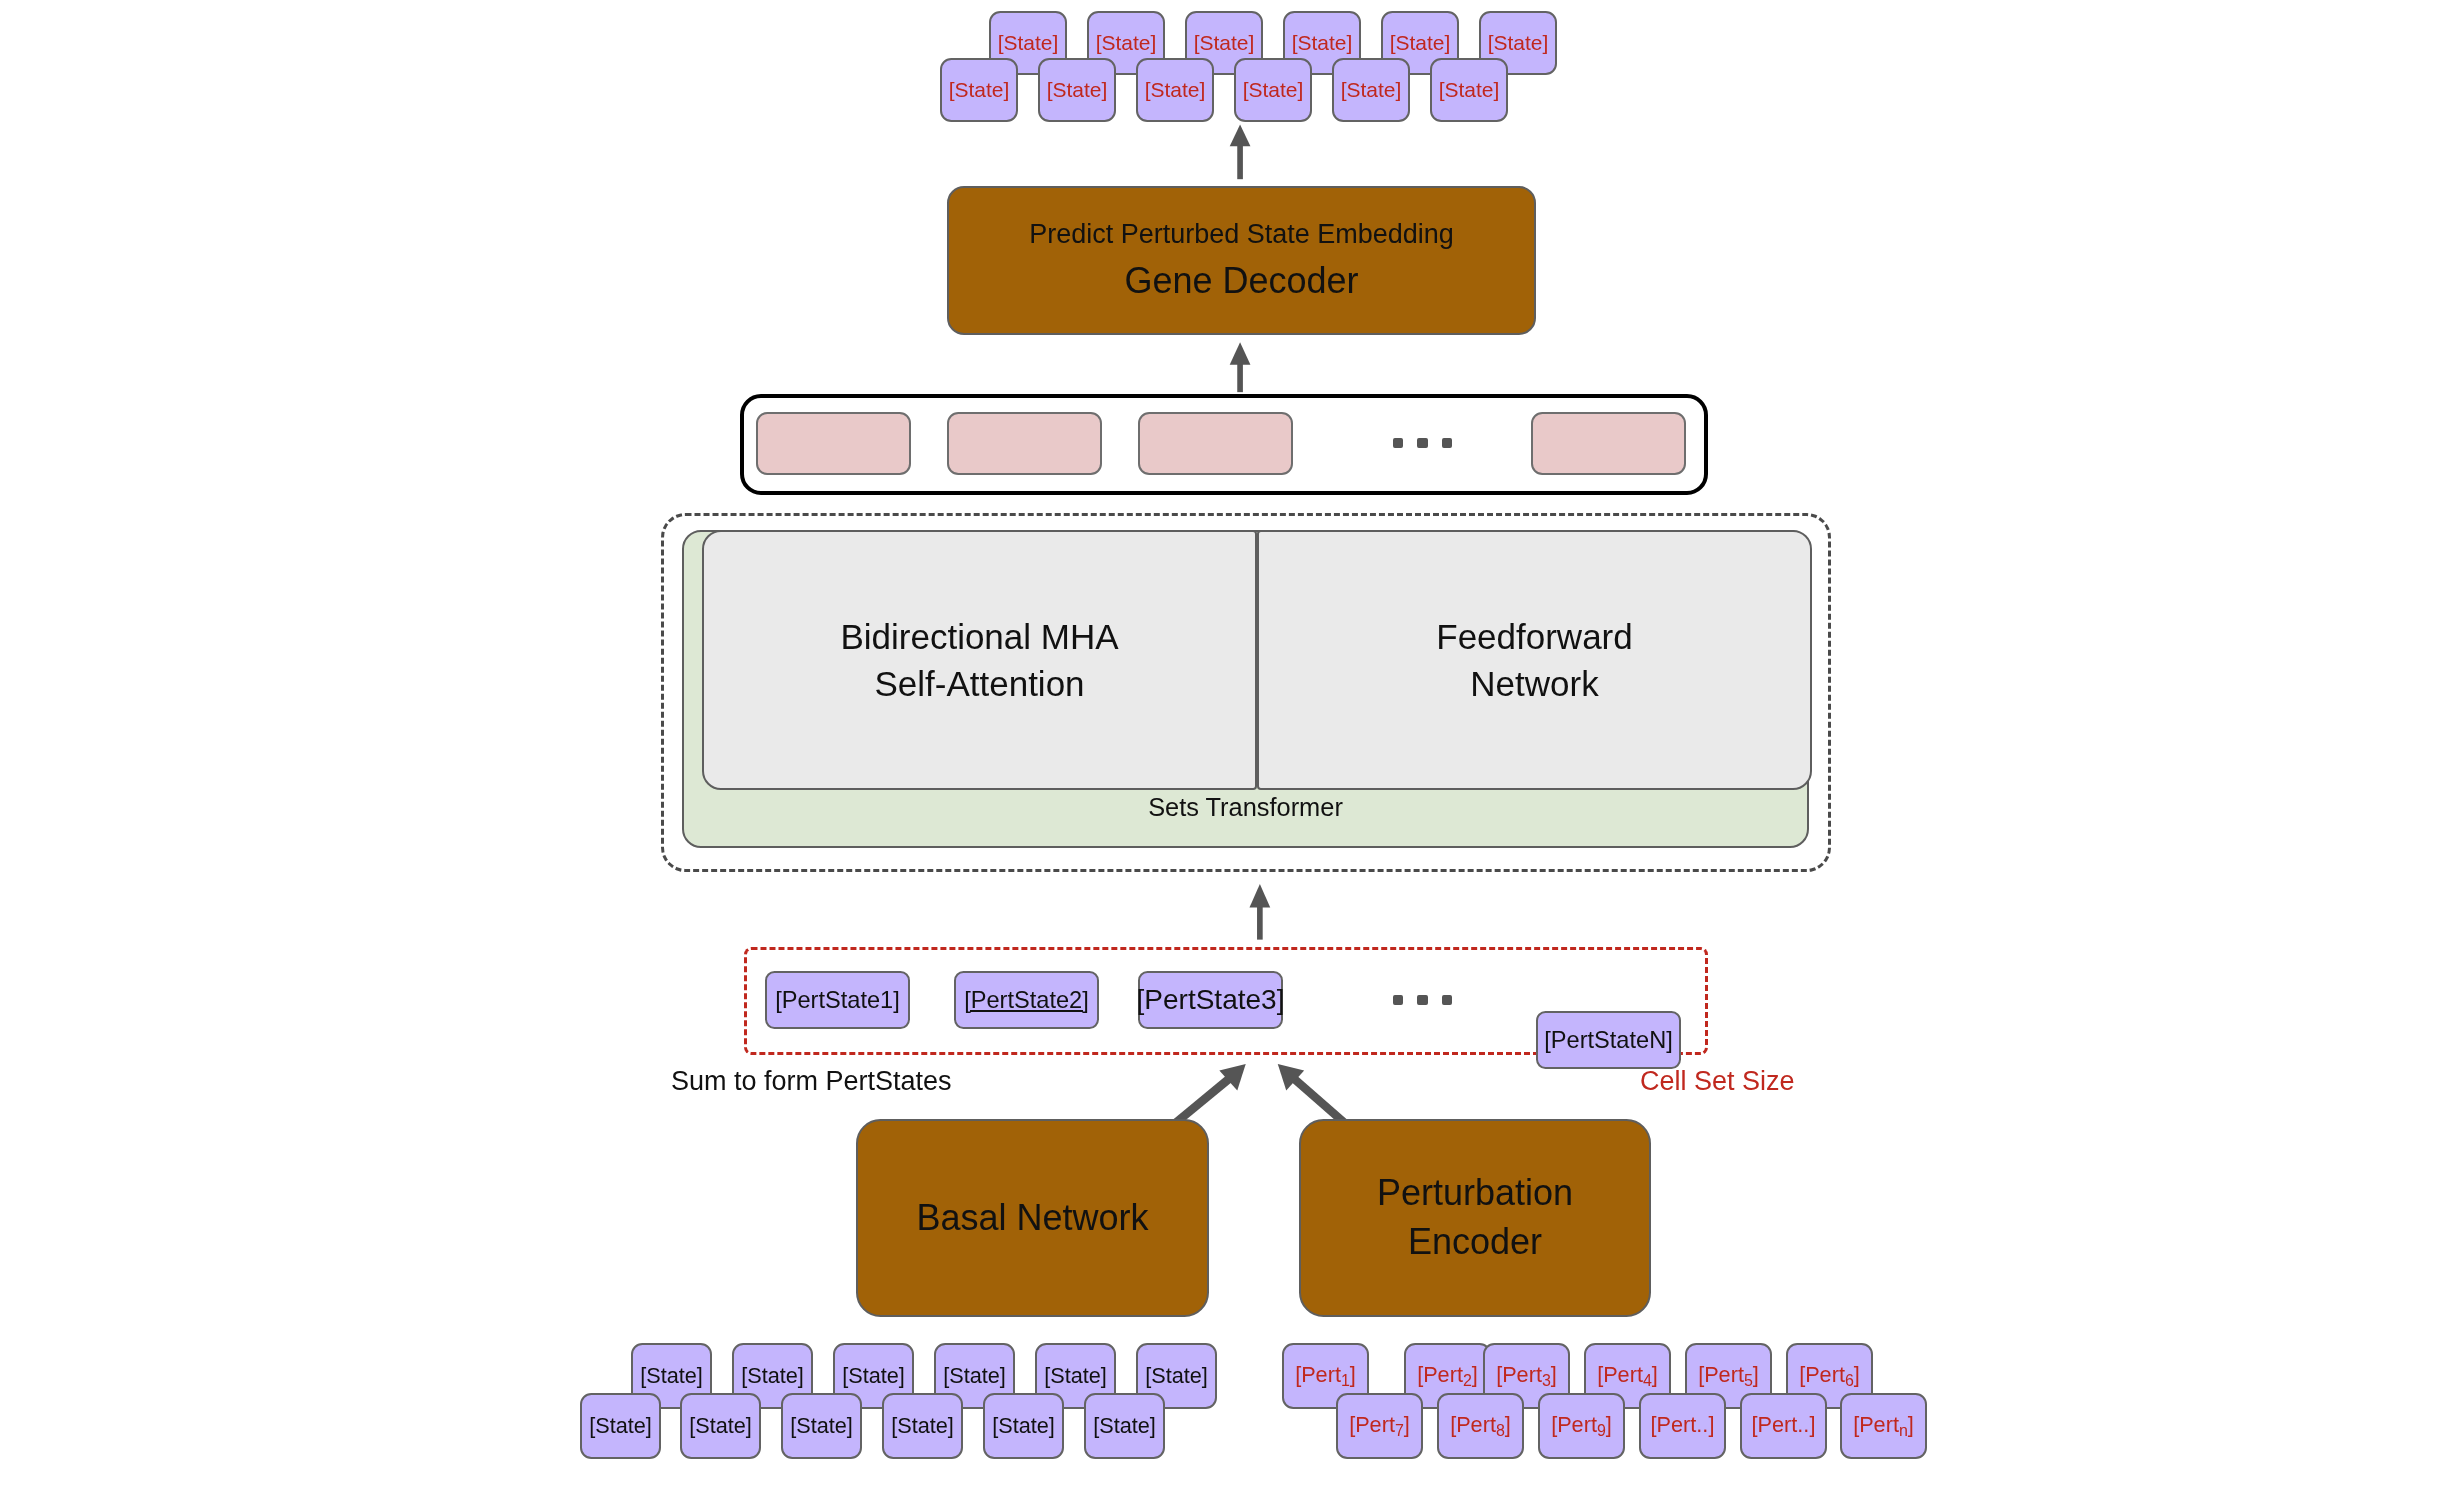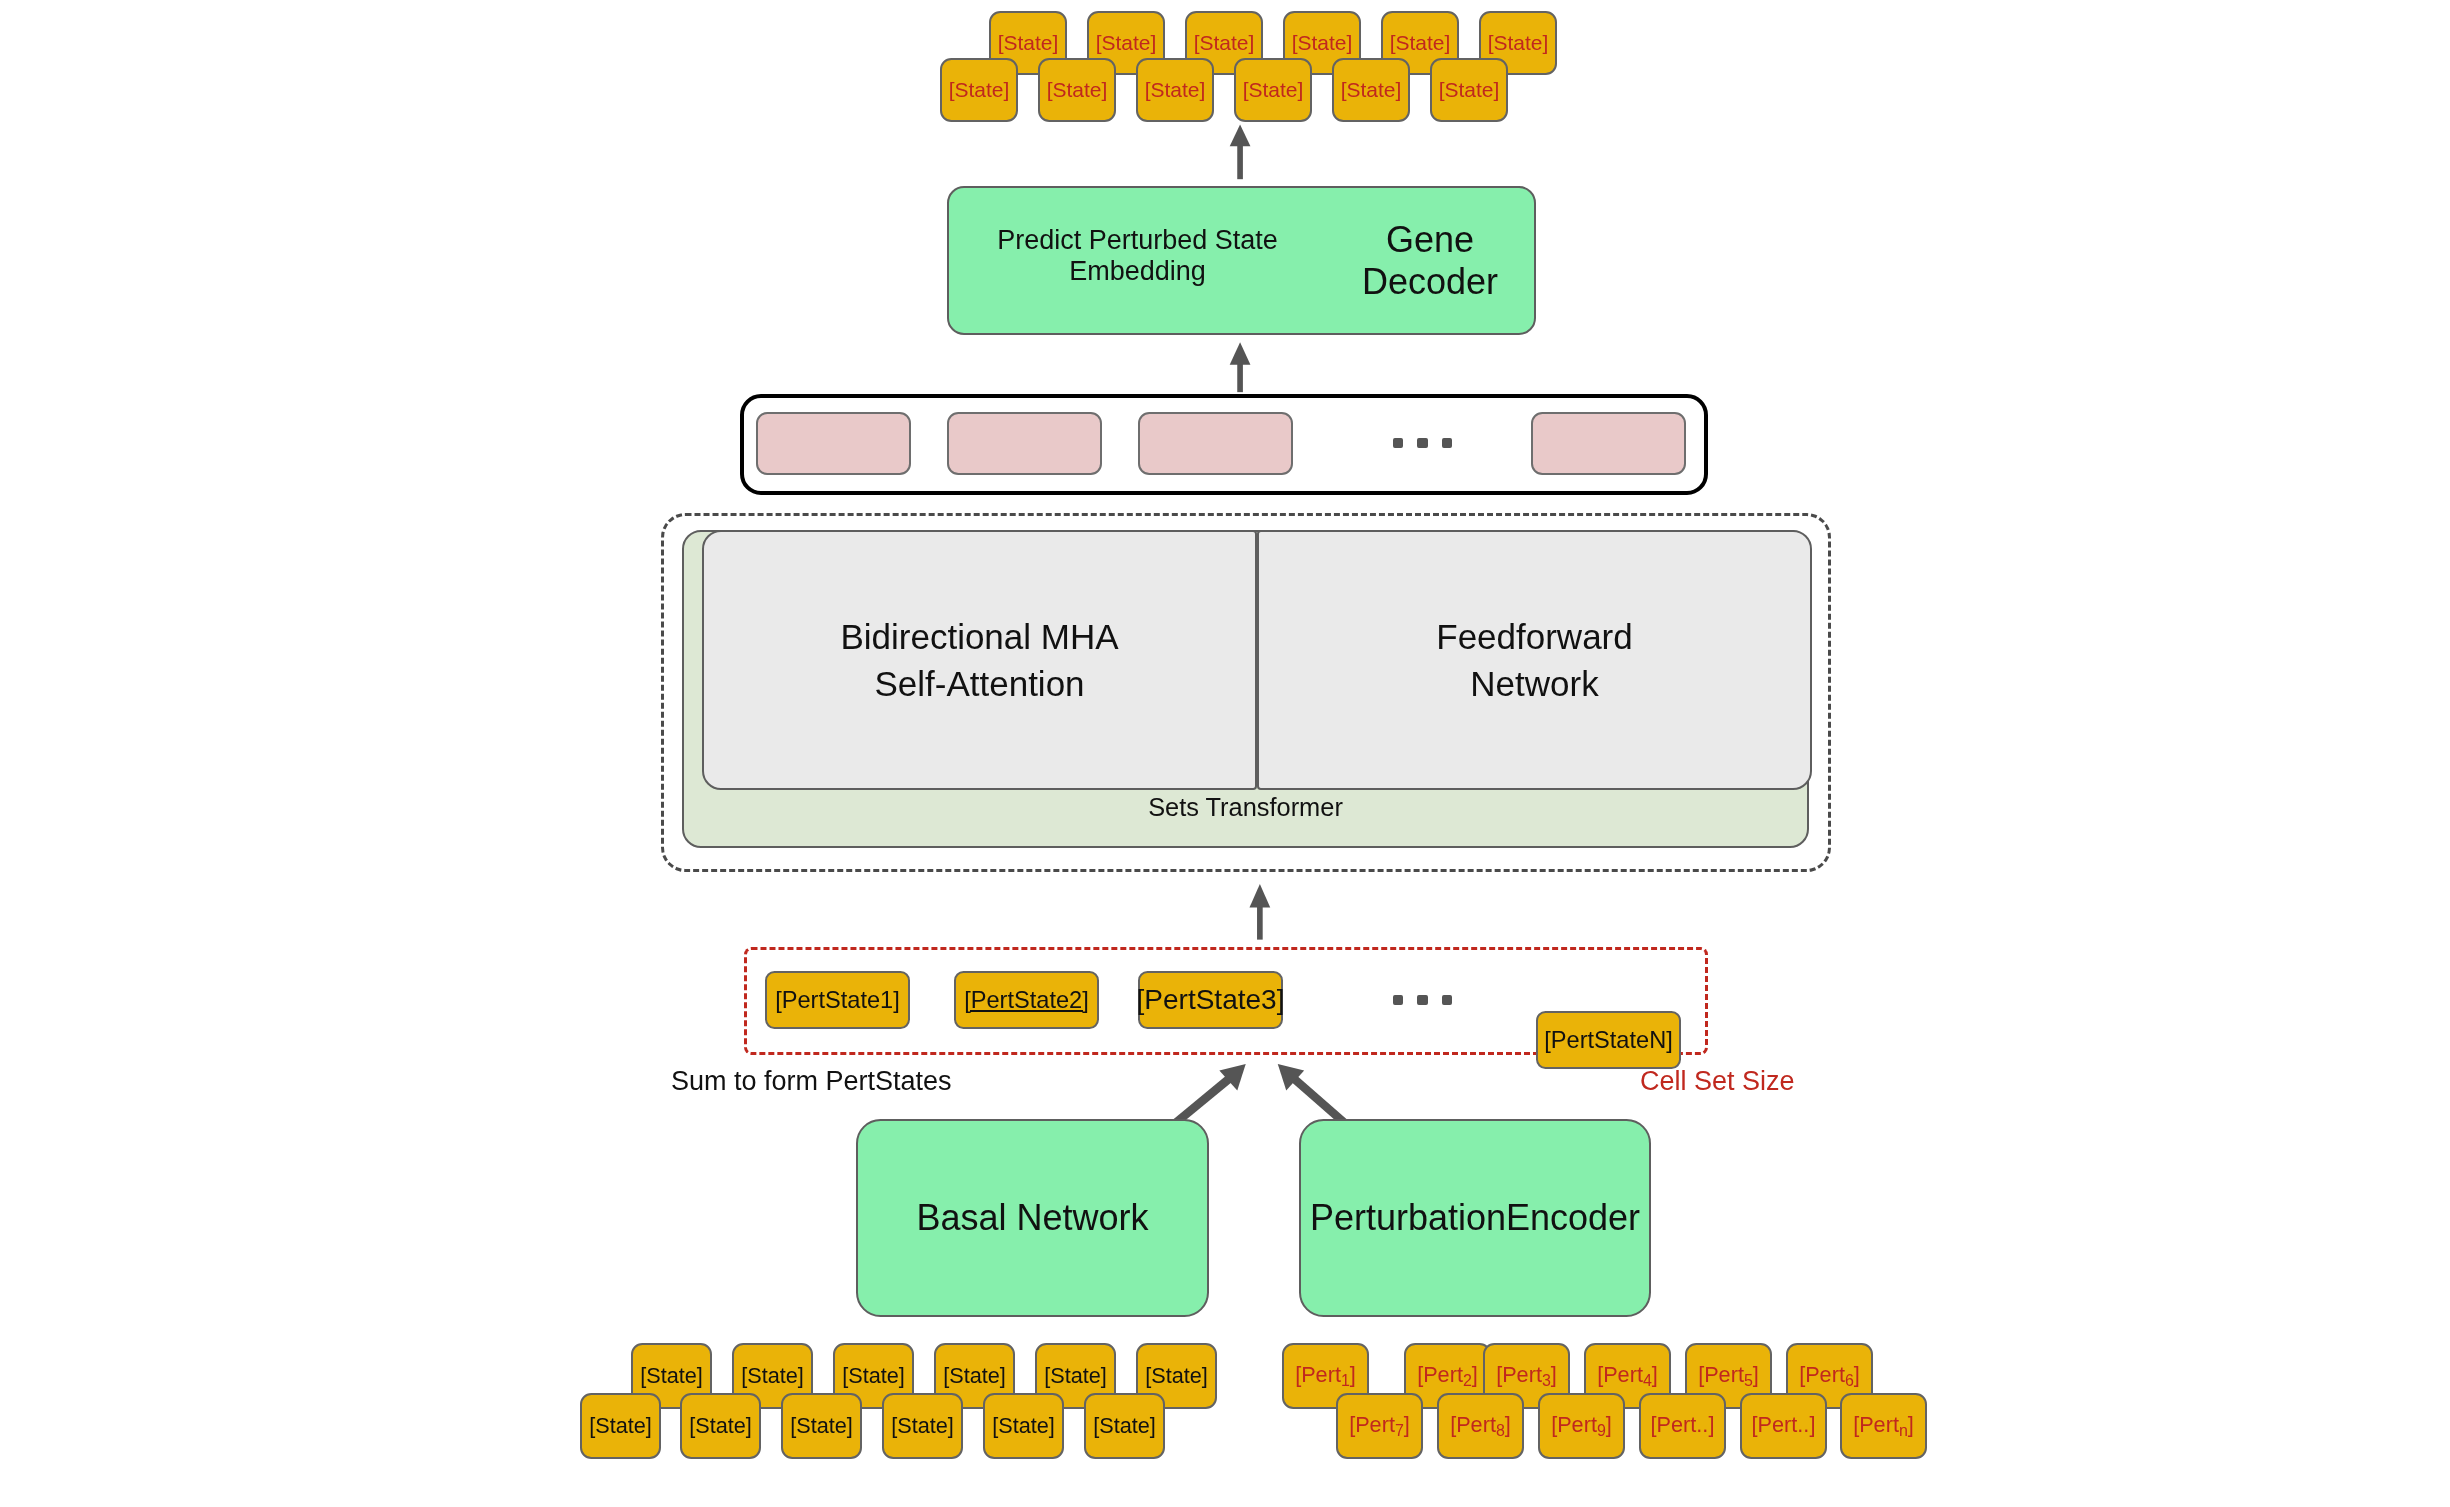--- a/index.html
+++ b/index.html
@@ -1,29 +1,29 @@
 <!DOCTYPE html>
 <html style="font-size:15px"><head>
 <meta charset="utf-8">
 <style>
   html,body{margin:0;padding:0;background:#ffffff;}
   body{width:2450px;height:1508px;position:relative;overflow:hidden;
        font-family:"Liberation Sans","DejaVu Sans",sans-serif;}
   #stage{position:absolute;left:0;top:0;width:2450px;height:1508px;}
 
-  .tok{position:absolute;box-sizing:border-box;background:#eab308;
+  .tok{position:absolute;box-sizing:border-box;background:#c4b5fd;
        border:2.8px solid #636363;border-radius:11.3px;
        display:flex;align-items:center;justify-content:center;
        font-size:24.5px;color:#c0281e;white-space:nowrap;}
   .tok.dark{color:#111111;}
   .tok sub{font-size:16px;vertical-align:-3.8px;}
 
-  .bigbox{position:absolute;box-sizing:border-box;background:#86efac;
+  .bigbox{position:absolute;box-sizing:border-box;background:#a16207;
           border:2.8px solid #5e5e5e;border-radius:17px;
-          display:flex;flex-direction:row;align-items:center;
+          display:flex;flex-direction:column;align-items:center;
           justify-content:center;color:#111;text-align:center;}
 
   .pinkwrap{position:absolute;box-sizing:border-box;background:#ffffff;
             border:4.7px solid #000000;border-radius:21px;}
   .pinkcell{position:absolute;box-sizing:border-box;background:#e9c9c9;
             border:2.8px solid #6e6e6e;border-radius:11.3px;}
 
   .dots{position:absolute;display:flex;gap:14px;align-items:center;}
   .dots span{width:10.4px;height:10.4px;background:#555;border-radius:1.9px;display:block;}
 

